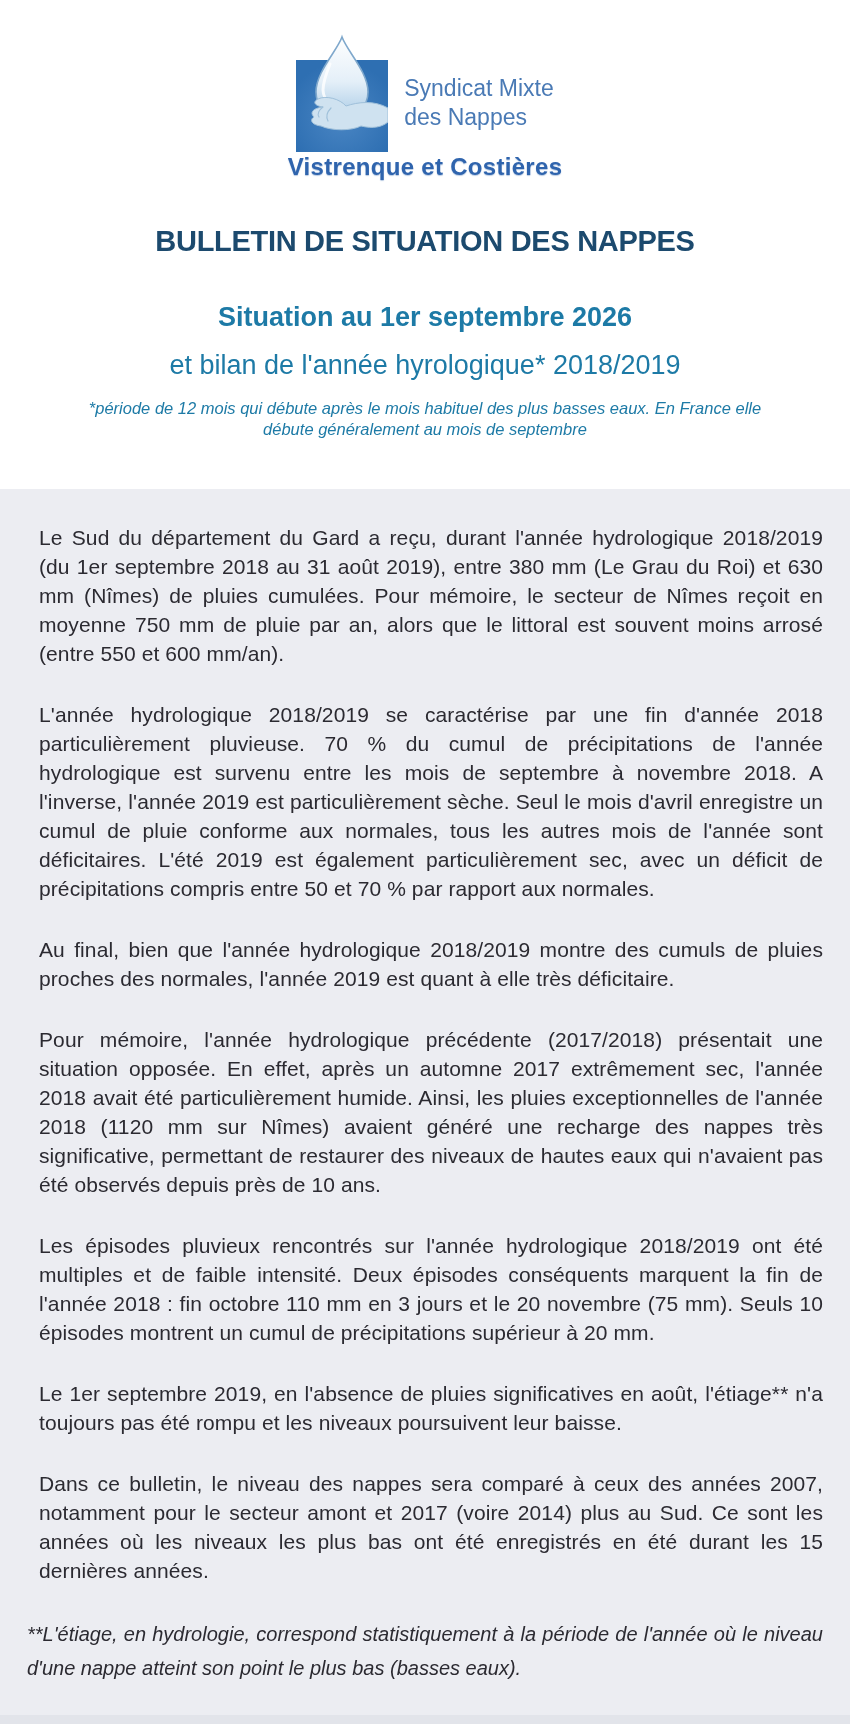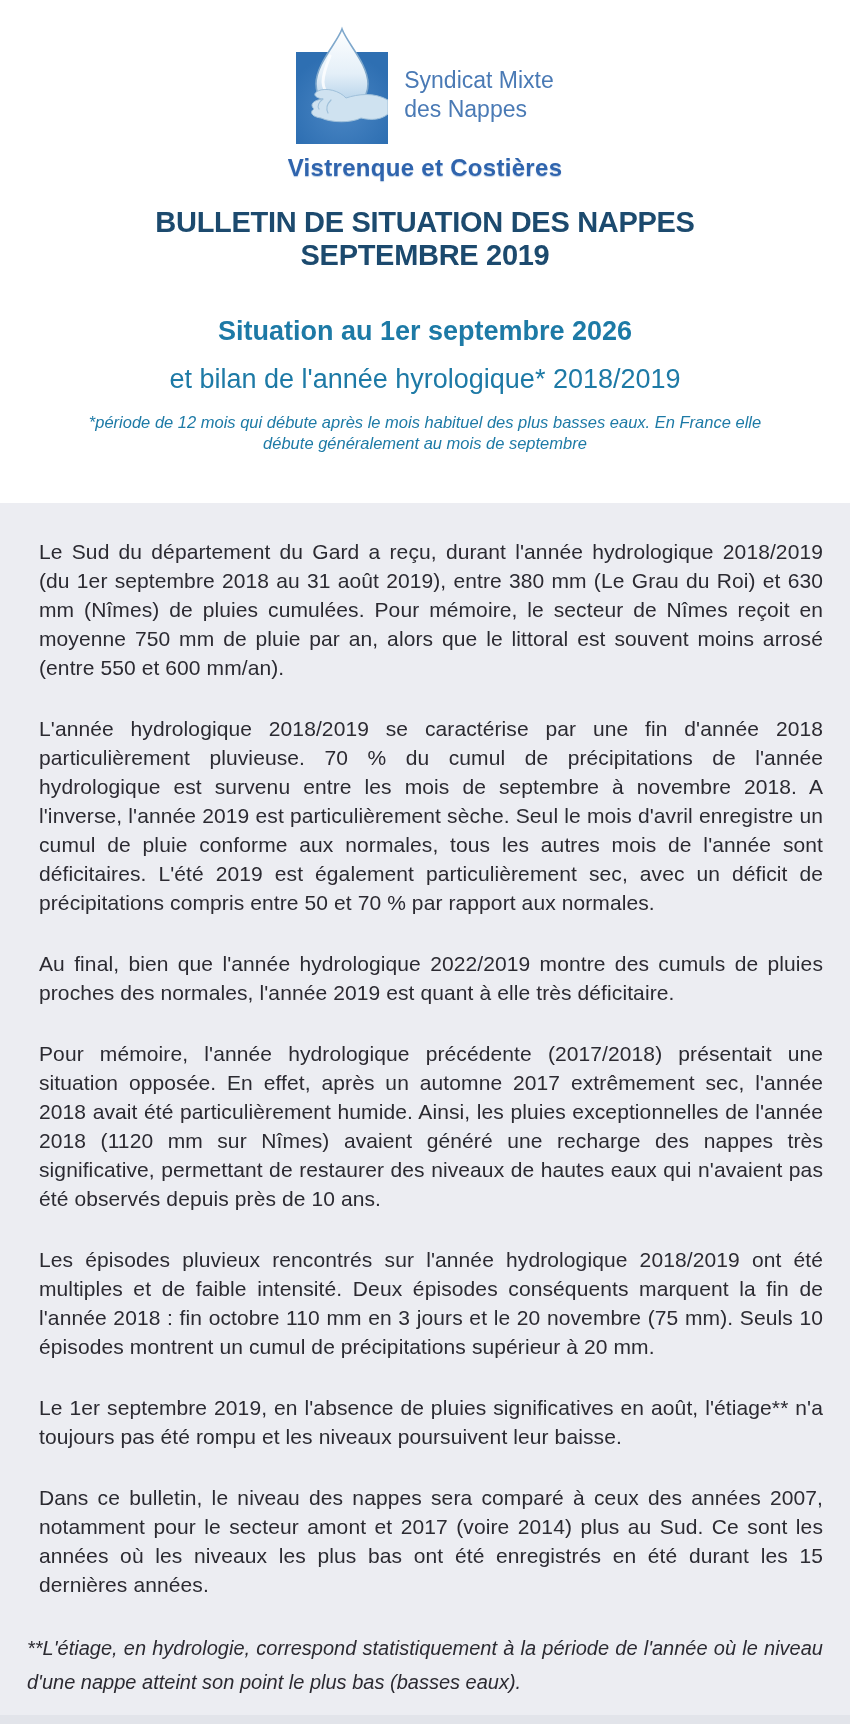--- a/index.html
+++ b/index.html
@@ -2,30 +2,30 @@
 <html lang="fr"><head>
 <meta charset="utf-8">
 <title>Bulletin de situation des nappes</title>
 <style>
   * { margin:0; padding:0; box-sizing:border-box; }
   html,body { background:#ffffff; }
   body { width:850px; font-family:"Liberation Sans", sans-serif; }
   .page { width:850px; height:1724px; display:flex; flex-direction:column; background:#ffffff; }
 
   
-  .header { background:#ffffff; text-align:center; padding-top:26px; padding-bottom:49px; }
+  .header { background:#ffffff; text-align:center; padding-top:34px; padding-bottom:49px; }
 
   .logo-main { display:flex; justify-content:center; align-items:flex-end; }
   .logo-art { width:92px; height:118px; flex:0 0 auto; }
   .logo-name { text-align:left; margin-left:16px; margin-bottom:20px;
                color:#4a7ab5; font-size:23px; line-height:29px; }
   .logo-caption { font-size:24px; font-weight:bold; color:#2f64ad; letter-spacing:.3px;
-                  text-shadow:0 1px 1px rgba(47,100,173,.35); margin-top:10px; }
+                  text-shadow:0 1px 1px rgba(47,100,173,.35); margin-top:1px; }
 
-  .title { margin-top:24px; color:#1c4a6e; font-weight:700; font-size:29px;
+  .title { margin-top:44px; color:#1c4a6e; font-weight:700; font-size:29px;
            line-height:33px; letter-spacing:-.3px; }
 
   .subtitle { margin-top:44px; color:#1d7aa6; font-size:27px; line-height:30px; }
   .subtitle-line1 { font-weight:700; }
   .subtitle-line2 { margin-top:18px; }
 
   .note { margin-top:18px; color:#1d7aa6; font-style:italic;
           font-size:16.5px; line-height:21px; }
 
   
@@ -72,38 +72,37 @@
         <div class="logo-name">
           <div>Syndicat Mixte</div>
           <div>des Nappes</div>
         </div>
       </div>
       <div class="logo-caption">Vistrenque et Costières</div>
     </div>
 
     <h1 class="title">
       <div>BULLETIN DE SITUATION DES NAPPES</div>
-      <div>SEPTEMBRE 2019</div>
     </h1>
 
     <div class="subtitle">
       <div class="subtitle-line1">Situation au 1er septembre 2026</div>
       <div class="subtitle-line2">et bilan de l'année hyrologique* 2018/2019</div>
     </div>
 
     <div class="note">
       <div>*période de 12 mois qui débute après le mois habituel des plus basses eaux. En France elle</div>
       <div>débute généralement au mois de septembre</div>
     </div>
   </div>
 
   <div class="content">
     <p class="body-par">Le Sud du département du Gard a reçu, durant l'année hydrologique 2018/2019 (du 1er septembre 2018 au 31 août 2019), entre 380 mm (Le Grau du Roi) et 630 mm (Nîmes) de pluies cumulées. Pour mémoire, le secteur de Nîmes reçoit en moyenne 750 mm de pluie par an, alors que le littoral est souvent moins arrosé (entre 550 et 600 mm/an).</p>
     <p class="body-par">L'année hydrologique 2018/2019 se caractérise par une fin d'année 2018 particulièrement pluvieuse. 70 % du cumul de précipitations de l'année hydrologique est survenu entre les mois de septembre à novembre 2018. A l'inverse, l'année 2019 est particulièrement sèche. Seul le mois d'avril enregistre un cumul de pluie conforme aux normales, tous les autres mois de l'année sont déficitaires. L'été 2019 est également particulièrement sec, avec un déficit de précipitations compris entre 50 et 70 % par rapport aux normales.</p>
-    <p class="body-par">Au final, bien que l'année hydrologique 2022/2019 montre des cumuls de pluies proches des normales, l'année 2019 est quant à elle très déficitaire.</p>
+    <p class="body-par">Au final, bien que l'année hydrologique 2018/2019 montre des cumuls de pluies proches des normales, l'année 2019 est quant à elle très déficitaire.</p>
     <p class="body-par">Pour mémoire, l'année hydrologique précédente (2017/2018) présentait une situation opposée. En effet, après un automne 2017 extrêmement sec, l'année 2018 avait été particulièrement humide.  Ainsi, les pluies exceptionnelles de l'année 2018 (1120 mm sur Nîmes) avaient généré une recharge des nappes très significative, permettant de restaurer des niveaux de hautes eaux qui n'avaient pas été observés depuis près de 10 ans.</p>
     <p class="body-par">Les épisodes pluvieux rencontrés sur l'année hydrologique 2018/2019 ont été multiples et de faible intensité.  Deux épisodes conséquents marquent la fin de l'année 2018 : fin octobre 110 mm en 3 jours et le 20 novembre (75 mm). Seuls 10 épisodes montrent un cumul de précipitations supérieur à 20 mm.</p>
     <p class="body-par">Le 1er septembre 2019, en l'absence de pluies significatives en août, l'étiage** n'a toujours pas été rompu et les niveaux poursuivent leur baisse.</p>
     <p class="body-par">Dans ce bulletin, le niveau des nappes sera comparé à ceux des années 2007, notamment pour le secteur amont et 2017 (voire 2014) plus au Sud. Ce sont les années où les niveaux les plus bas ont été enregistrés en été durant les 15 dernières années.</p>
     <p class="footnote">**L'étiage, en hydrologie, correspond statistiquement à la période de l'année où le niveau d'une nappe atteint son point le plus bas (basses eaux).</p>
   </div>
 
   <div class="bottom-strip"></div>
 </div>
 

